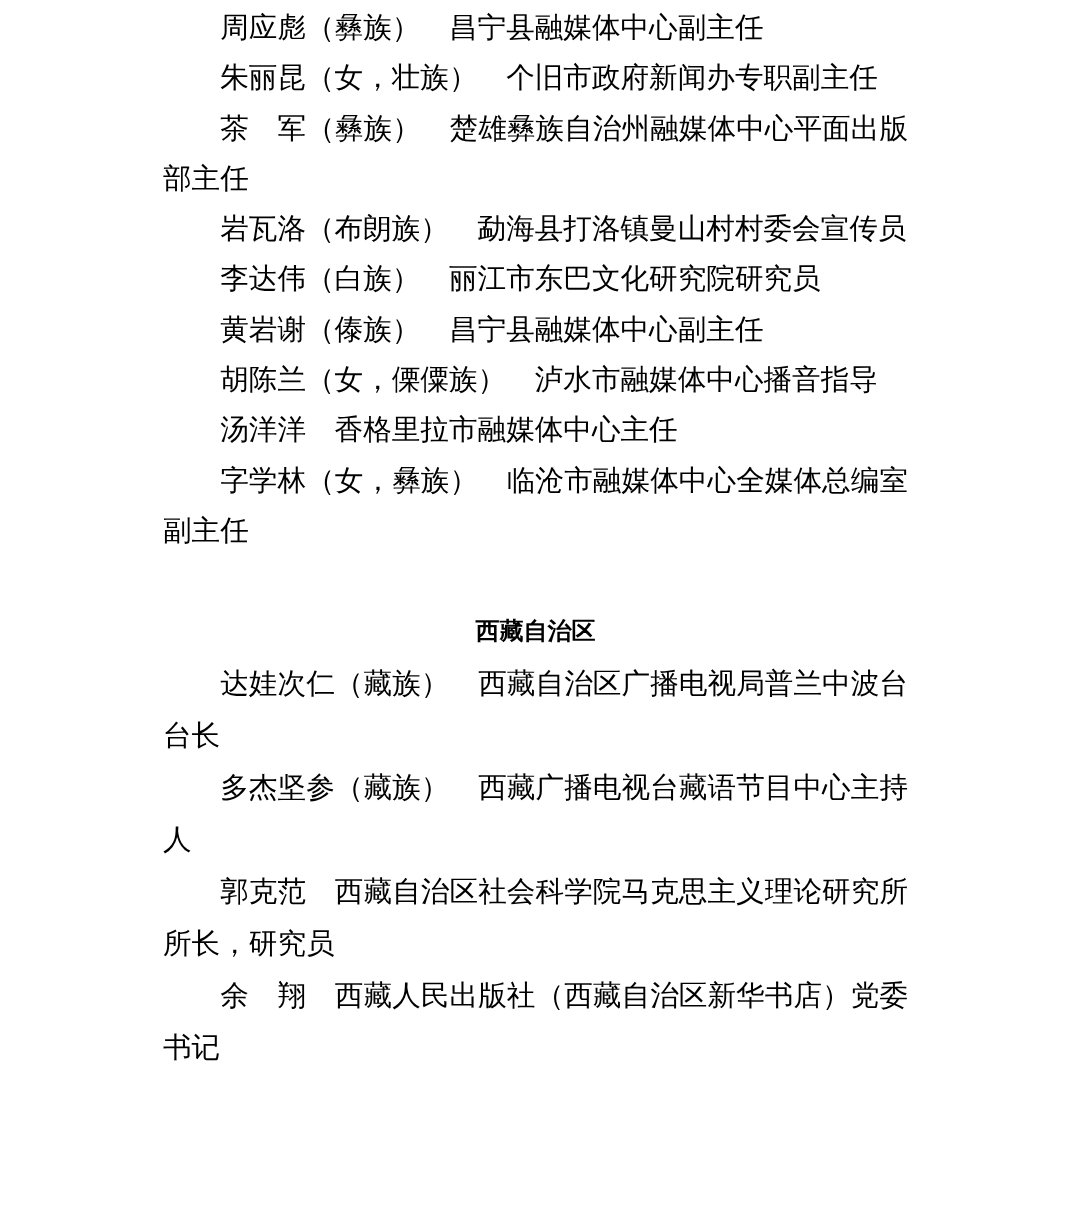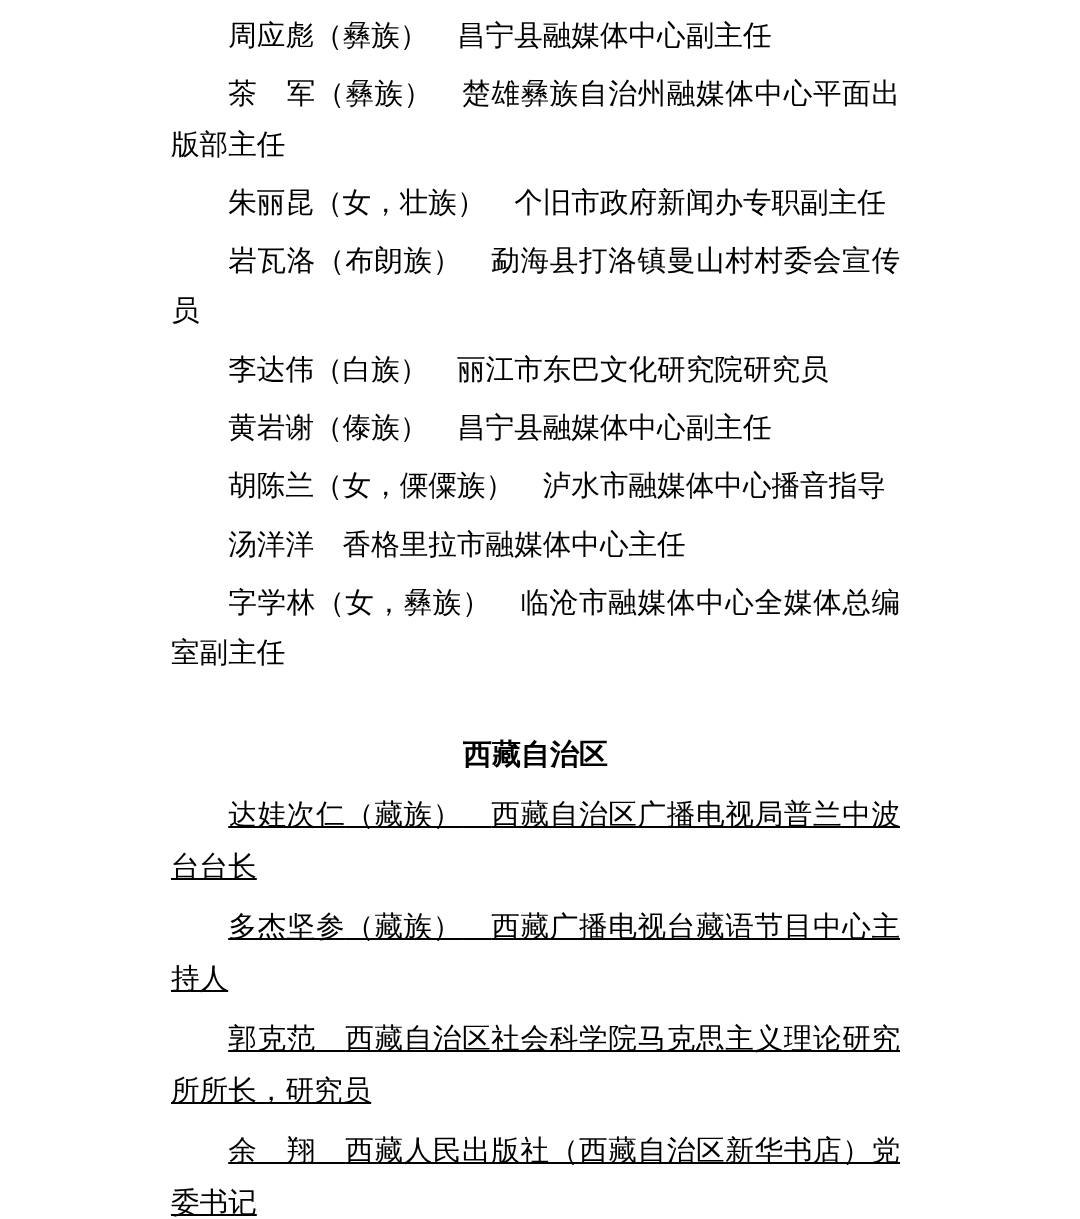--- a/index.html
+++ b/index.html
@@ -13,51 +13,51 @@
     overflow: hidden;
     font-family: "Liberation Sans", sans-serif;
     color: #000000;
   }
   .page {
     padding-top: 2px;
     margin-left: 163px;
     width: 745px;
   }
   p.entry {
-    margin: 8px;
+    margin: 0;
     font-size: 28.6px;
     text-indent: 2em;
     text-align: justify;
     text-justify: inter-character;
     letter-spacing: 0;
     word-break: normal;
     line-break: strict;
     color: #000000;
   }
   .sec1 p.entry { line-height: 50.3px; }
-  .sec2 p.entry { line-height: 52px; text-decoration: underline; }
+  .sec2 p.entry { line-height: 52px; }
   h2.section-heading {
     margin: 50px 0 0 0;
-    font-size: 29px;
+    font-size: 24px;
     line-height: 52px;
     font-weight: bold;
     text-align: center;
     text-indent: 0;
     color: #000000;
   }
 </style>
 </head>
 <body>
 
 <div class="page">
 
   <div class="sec1">
     <p class="entry"><span>周应彪</span><span>（彝族）</span><span>　</span><span>昌宁县融媒体中心副主任</span></p>
+    <p class="entry"><span>朱丽昆</span><span>（女，壮族）</span><span>　</span><span>个旧市政府新闻办专职副主任</span></p>
     <p class="entry"><span>茶　军</span><span>（彝族）</span><span>　</span><span>楚雄彝族自治州融媒体中心平面出版部主任</span></p>
-    <p class="entry"><span>朱丽昆</span><span>（女，壮族）</span><span>　</span><span>个旧市政府新闻办专职副主任</span></p>
     <p class="entry"><span>岩瓦洛</span><span>（布朗族）</span><span>　</span><span>勐海县打洛镇曼山村村委会宣传员</span></p>
     <p class="entry"><span>李达伟</span><span>（白族）</span><span>　</span><span>丽江市东巴文化研究院研究员</span></p>
     <p class="entry"><span>黄岩谢</span><span>（傣族）</span><span>　</span><span>昌宁县融媒体中心副主任</span></p>
     <p class="entry"><span>胡陈兰</span><span>（女，傈僳族）</span><span>　</span><span>泸水市融媒体中心播音指导</span></p>
     <p class="entry"><span>汤洋洋</span><span></span><span>　</span><span>香格里拉市融媒体中心主任</span></p>
     <p class="entry"><span>字学林</span><span>（女，彝族）</span><span>　</span><span>临沧市融媒体中心全媒体总编室副主任</span></p>
   </div>
 
   <div class="sec2">
     <h2 class="section-heading">西藏自治区</h2>

